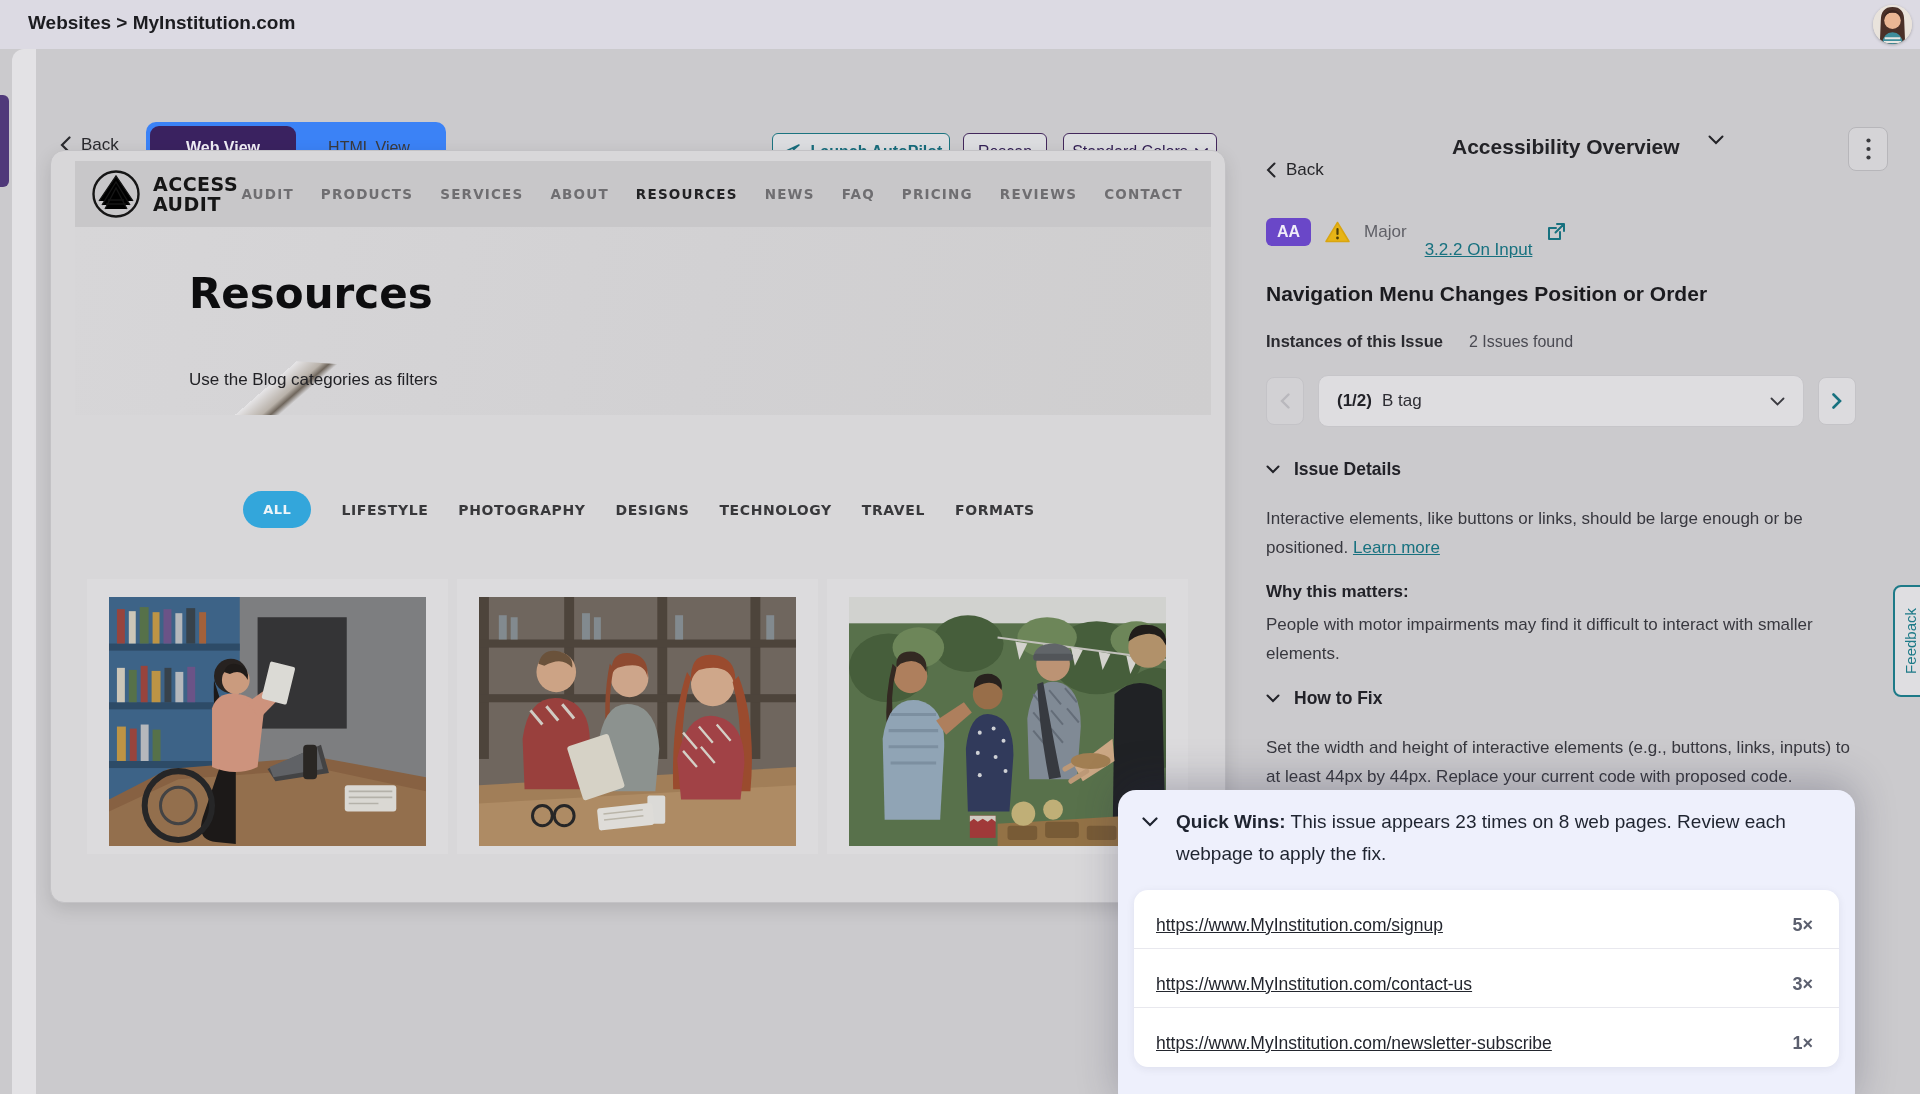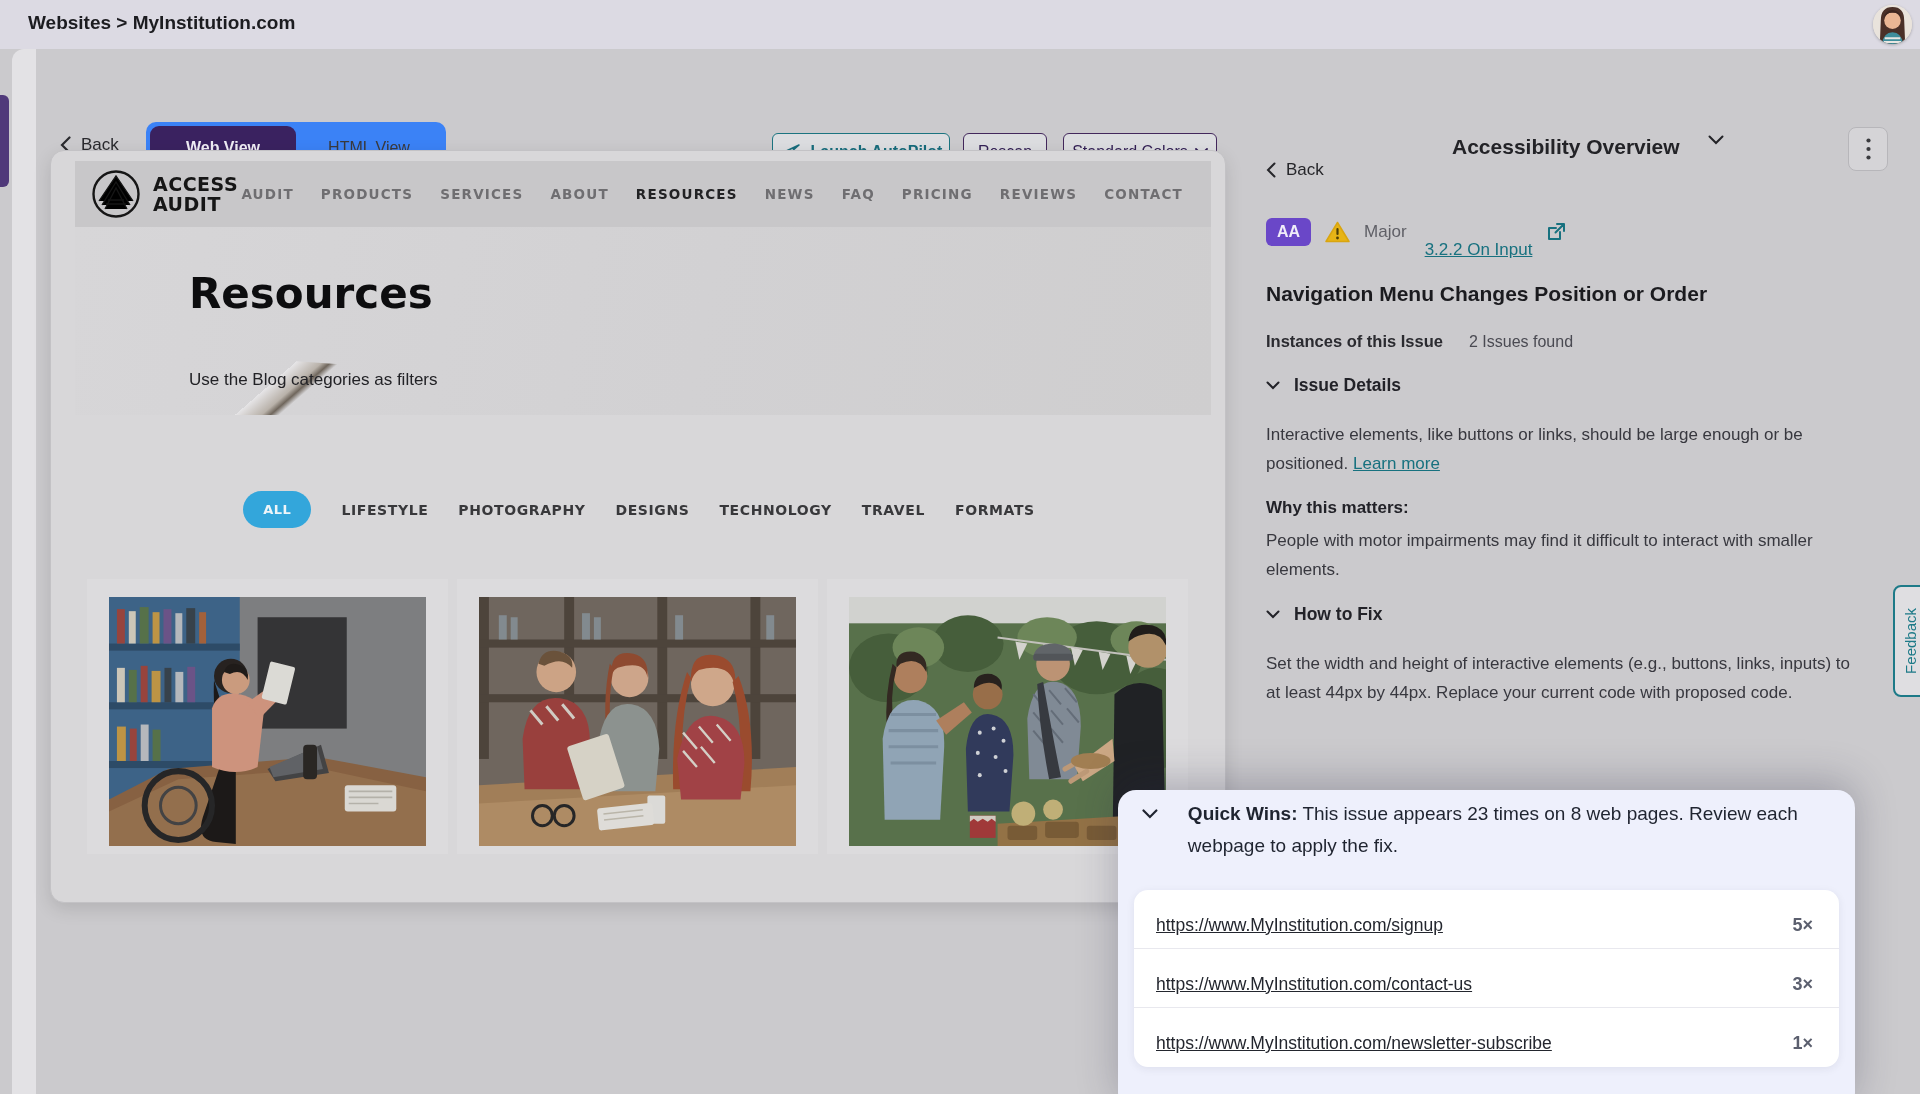--- a/index.html
+++ b/index.html
@@ -68,21 +68,21 @@
   .inst-label { font-size:17px; color:#2d2d33; }
   .inst-select svg { margin-left:auto; }
   .sec-head { display:flex; align-items:center; gap:14px; margin:10px 0 24px 0; cursor:pointer; }
   .sec-head .t { font-size:17.5px; font-weight:700; color:#222228; }
   .para { font-size:17px; line-height:29px; color:#38383f; width:585px; margin-bottom:20px; }
   .learn-link { color:#17717f; text-decoration:underline; cursor:pointer; }
   .why-head { font-size:17px; font-weight:700; color:#222228; margin-bottom:8px; }
 
   
   .quickwins { position:absolute; left:1118px; top:790px; width:737px; height:320px; background:#eef0fc; border-radius:18px; box-shadow:0 -8px 40px rgba(40,40,70,.28); z-index:20; }
-  .qw-head { display:flex; gap:30px; padding:8px 28px 0 24px; }
+  .qw-head { display:flex; gap:18px; padding:16px 28px 0 24px; }
   .qw-text { font-size:19px; line-height:32px; color:#1f2430; width:645px; }
   .qw-text b { font-weight:700; }
   .qw-list { position:absolute; left:16px; top:100px; width:705px; background:#ffffff; border-radius:14px; box-shadow:0 2px 8px rgba(40,40,70,.08); overflow:hidden; }
   .qw-row { display:flex; align-items:center; justify-content:space-between; height:59px; padding:12px 26px 0 22px; border-bottom:1px solid #e8e8ee; }
   .qw-row:last-child { border-bottom:none; }
   .qw-url { font-size:17.5px; color:#23262e; text-decoration:underline; cursor:pointer; }
   .qw-count { font-size:18px; font-weight:600; color:#5b5f6e; }
 
   
   .feedback-tab { position:absolute; left:1893px; top:585px; width:34px; height:112px; background:#dfdee1; border:2px solid #1d7a88; border-radius:8px; display:flex; align-items:center; justify-content:center; cursor:pointer; }
@@ -397,20 +397,39 @@
       </svg>
     </div>
 
     <h2 class="issue-title">Navigation Menu Changes Position or Order</h2>
 
     <div class="instances">
       <span class="lbl">Instances of this Issue</span>
       <span class="cnt">2 Issues found</span>
     </div>
 
+    <div class="selector">
+      <button class="nav-sq">
+        <svg width="10" height="16" viewBox="0 0 10 16">
+            <path d="M8.5 1.5 L2 8 L8.5 14.5" fill="none" stroke="#b9b8bd" stroke-width="2.4" stroke-linecap="round"></path>
+          </svg>
+      </button>
+      <div class="inst-select">
+        <span class="inst-pos">(1/2)</span>
+        <span class="inst-label">B tag</span>
+        <svg width="15" height="9" viewBox="0 0 15 9">
+            <path d="M1.5 1.5 L7.5 7.5 L13.5 1.5" fill="none" stroke="#3a3a40" stroke-width="1.8" stroke-linecap="round"></path>
+          </svg>
+      </div>
+      <button class="nav-sq enabled">
+        <svg width="10" height="16" viewBox="0 0 10 16">
+            <path d="M1.5 1.5 L8 8 L1.5 14.5" fill="none" stroke="#17717f" stroke-width="2.6" stroke-linecap="round"></path>
+          </svg>
+      </button>
+    </div>
 
     <div class="sec-head">
       <svg width="14" height="9" viewBox="0 0 14 9">
           <path d="M1.5 1.5 L7 7 L12.5 1.5" fill="none" stroke="#222228" stroke-width="2" stroke-linecap="round"></path>
         </svg>
       <span class="t">Issue Details</span>
     </div>
     <p class="para"><span>Interactive elements, like buttons or links, should be large enough or be positioned.</span> <a class="learn-link">Learn more</a></p>
 
     <p class="why-head">Why this matters:</p>

